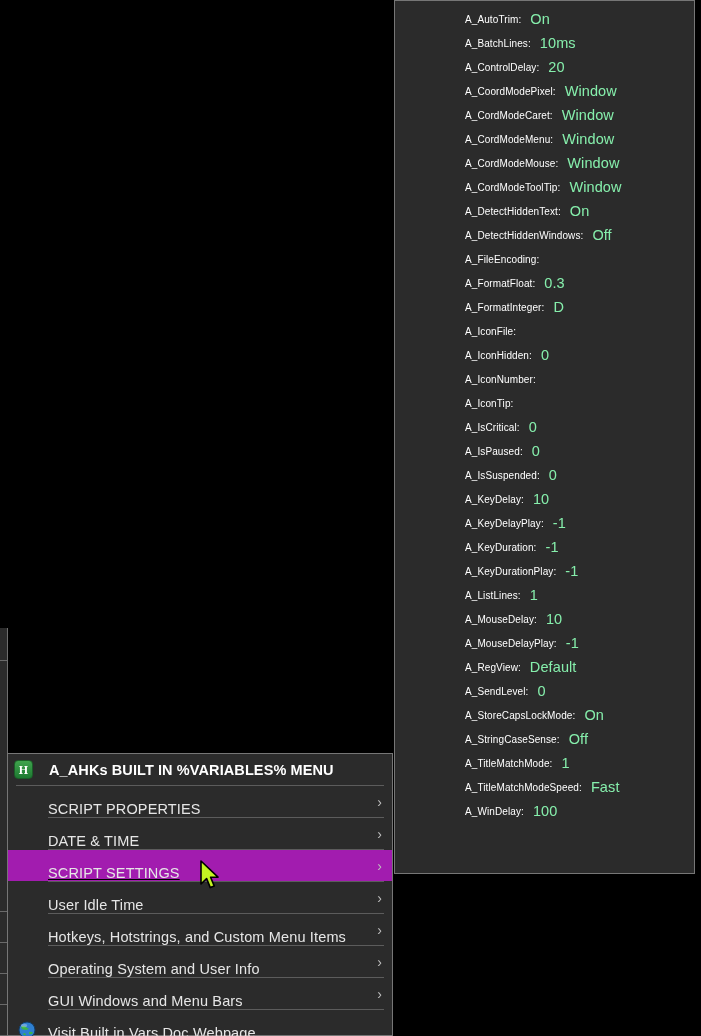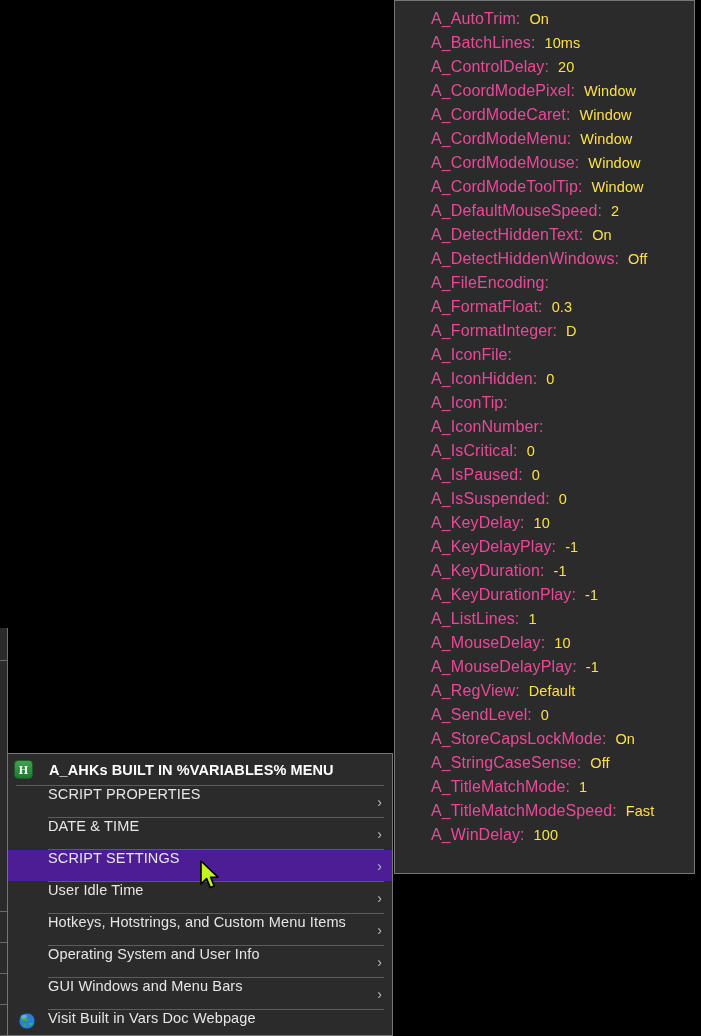--- a/index.html
+++ b/index.html
@@ -68,27 +68,28 @@
     font-size: 14.5px;
     font-weight: bold;
     color: #ffffff;
     letter-spacing: 0.1px;
     margin-left: 16px;
     white-space: nowrap;
   }
   .menu-item {
     position: relative;
     display: flex;
-    align-items: flex-start;
+    align-items: flex-end;
     height: 31px;
     box-sizing: border-box;
     padding-left: 6px;
   }
   .menu-item.highlighted {
-    background: #4c1d95;
+    background: #a21caf;
+    text-decoration: underline;
   }
   .menu-item .item-icon-slot {
     width: 26px;
     min-width: 26px;
     height: 22px;
     display: flex;
     align-items: center;
     justify-content: center;
     margin-right: 8px;
   }
@@ -152,27 +153,28 @@
   }
   .sub-item {
     display: flex;
     align-items: center;
     height: 24px;
     padding-left: 36px;
     box-sizing: border-box;
     white-space: nowrap;
   }
   .sub-item .var-name {
-    font-size: 16px;
-    color: #ec4899;
+    font-size: 10px;
+    color: #ffffff;
     letter-spacing: 0.1px;
+    margin-left: 34px;
   }
   .sub-item .var-value {
     font-size: 14.5px;
-    color: #fde047;
+    color: #86efac;
     margin-left: 9px;
     letter-spacing: 0.1px;
   }
 
   
   #cursor {
     position: absolute;
     left: 199px;
     top: 860px;
     width: 22px;
@@ -287,24 +289,20 @@
       </div>
       <div class="sub-item">
         <span class="var-name">A_CordModeMouse:</span>
         <span class="var-value">Window</span>
       </div>
       <div class="sub-item">
         <span class="var-name">A_CordModeToolTip:</span>
         <span class="var-value">Window</span>
       </div>
       <div class="sub-item">
-        <span class="var-name">A_DefaultMouseSpeed:</span>
-        <span class="var-value">2</span>
-      </div>
-      <div class="sub-item">
         <span class="var-name">A_DetectHiddenText:</span>
         <span class="var-value">On</span>
       </div>
       <div class="sub-item">
         <span class="var-name">A_DetectHiddenWindows:</span>
         <span class="var-value">Off</span>
       </div>
       <div class="sub-item">
         <span class="var-name">A_FileEncoding:</span>
       </div>
@@ -317,24 +315,24 @@
         <span class="var-value">D</span>
       </div>
       <div class="sub-item">
         <span class="var-name">A_IconFile:</span>
       </div>
       <div class="sub-item">
         <span class="var-name">A_IconHidden:</span>
         <span class="var-value">0</span>
       </div>
       <div class="sub-item">
+        <span class="var-name">A_IconNumber:</span>
+      </div>
+      <div class="sub-item">
         <span class="var-name">A_IconTip:</span>
-      </div>
-      <div class="sub-item">
-        <span class="var-name">A_IconNumber:</span>
       </div>
       <div class="sub-item">
         <span class="var-name">A_IsCritical:</span>
         <span class="var-value">0</span>
       </div>
       <div class="sub-item">
         <span class="var-name">A_IsPaused:</span>
         <span class="var-value">0</span>
       </div>
       <div class="sub-item">

